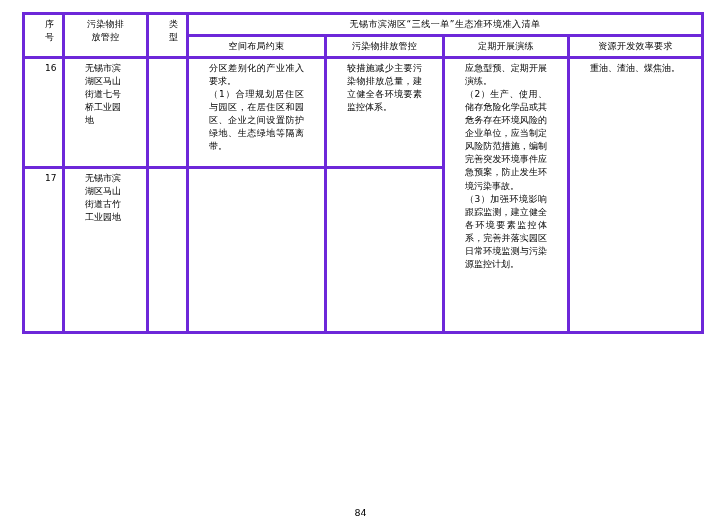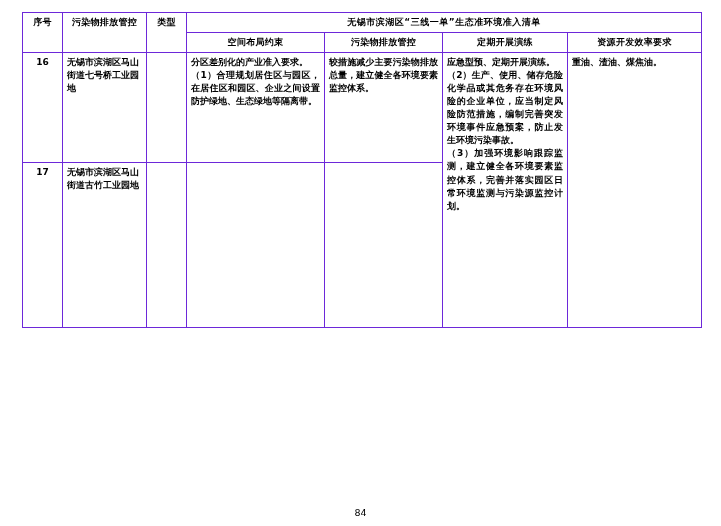--- a/index.html
+++ b/index.html
@@ -21,24 +21,24 @@
     height: 526px;
     box-sizing: border-box;
   }
   table.main {
     border-collapse: collapse;
     table-layout: fixed;
     width: 679px;
     margin: 12px 0 0 22px;
   }
   table.main td, table.main th {
-    border: 1px solid #6d28d9;
+    border: 3px solid #6d28d9;
     vertical-align: top;
-    padding: 3px 4px;
-    font-weight: bold;
+    padding: 3px 20px;
+    font-weight: normal;
     font-size: 9px;
     line-height: 1.45;
   }
   .hdr-title {
     text-align: center;
     vertical-align: middle;
     font-size: 10px;
     letter-spacing: 0.5px;
     padding: 6px 4px;
     margin-left: 42px;

